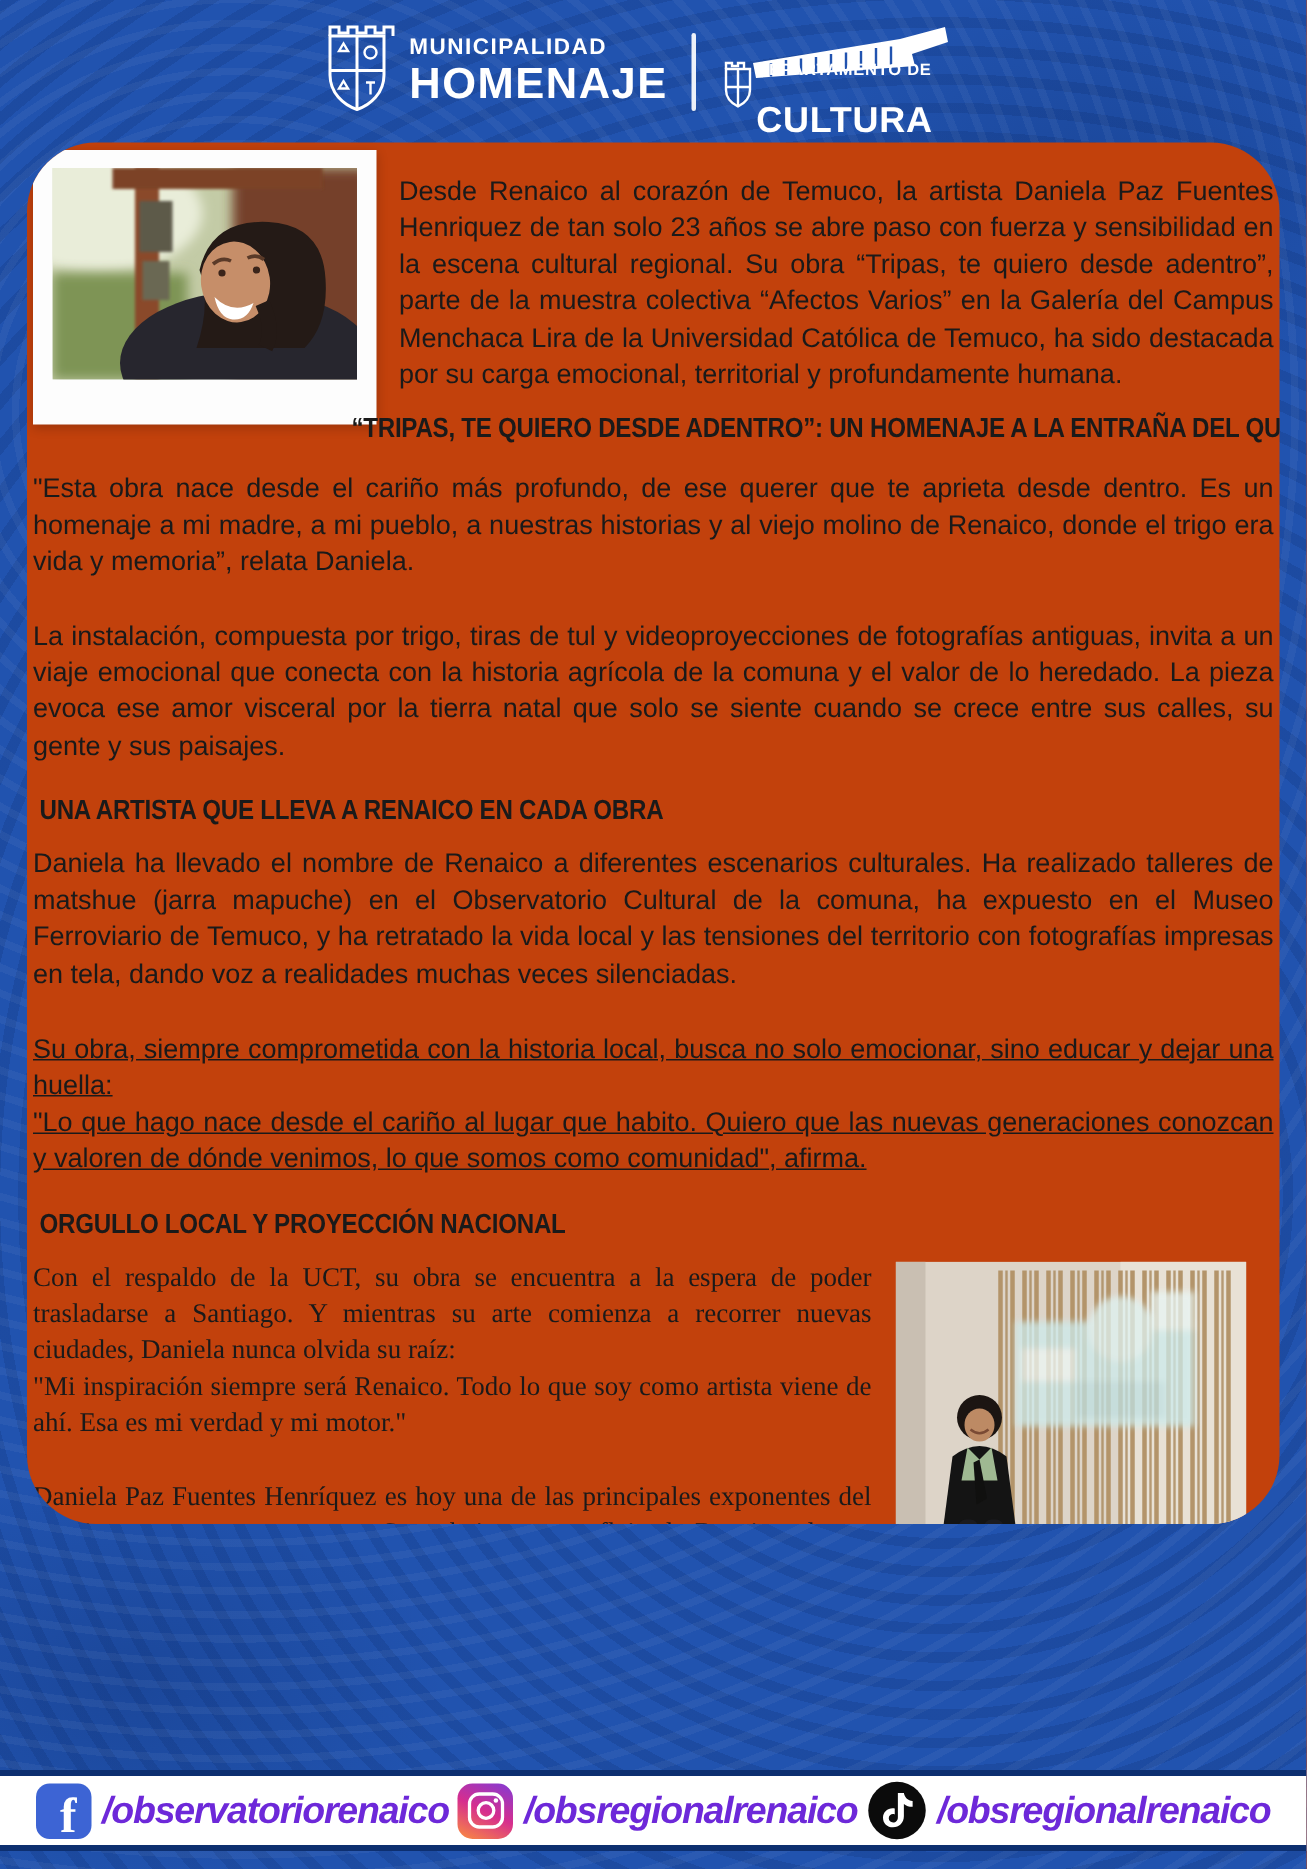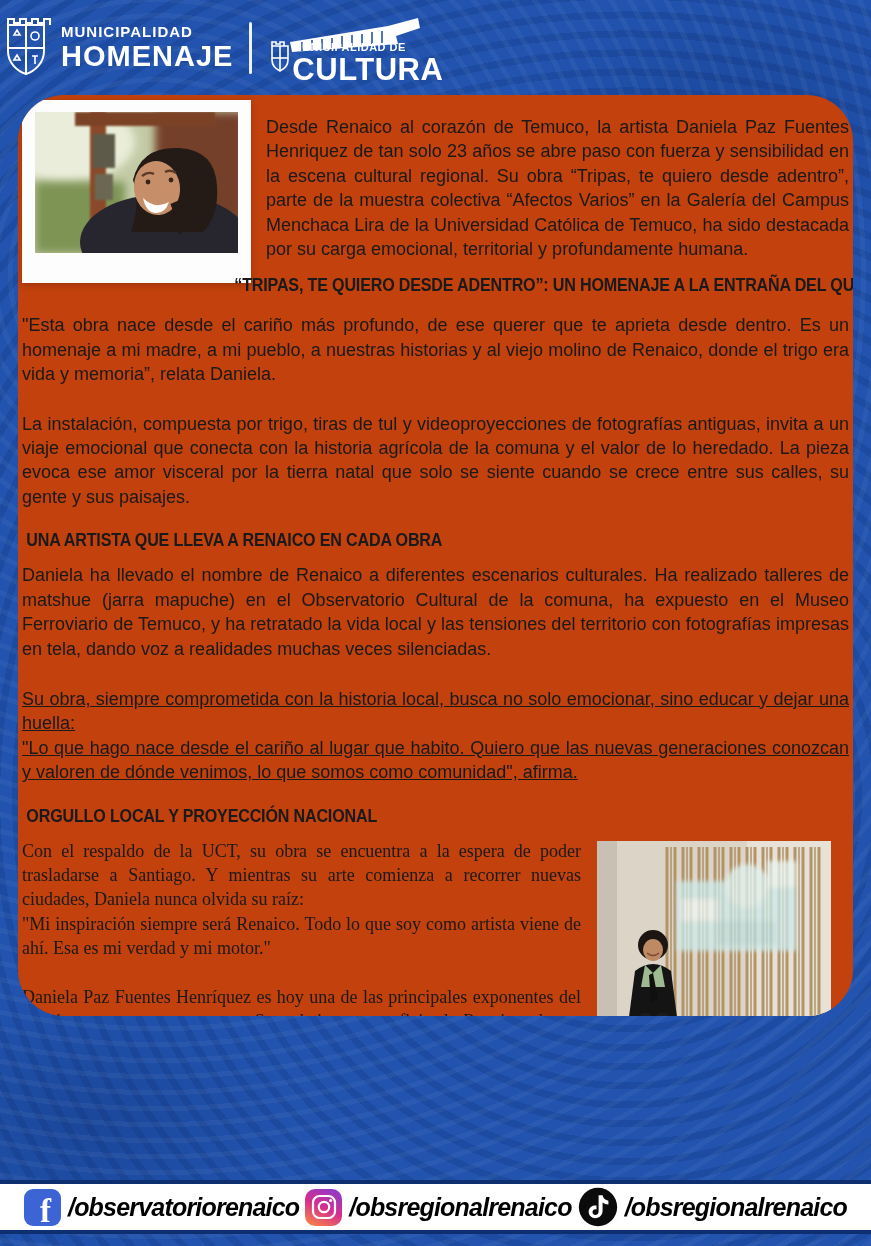--- a/index.html
+++ b/index.html
@@ -7,30 +7,30 @@
     width:871px;height:1246px;position:relative;overflow:hidden;
     font-family:"Liberation Sans",sans-serif;
     background-color:#2153af;
     background-image:
       repeating-radial-gradient(circle at 18% 22%, rgba(255,255,255,.045) 0 5px, transparent 5px 16px),
       repeating-radial-gradient(circle at 72% 64%, rgba(10,38,98,.18) 0 7px, transparent 7px 19px),
       radial-gradient(ellipse 300px 200px at 85% 10%, rgba(9,35,92,.25), transparent 70%),
       radial-gradient(ellipse 300px 200px at 10% 90%, rgba(9,35,92,.25), transparent 70%);
   }
   
-  .header{position:absolute;top:0;left:0;right:0;height:95px;display:flex;align-items:center;justify-content:flex-start;padding-right:24px;gap:16px;}
+  .header{position:absolute;top:0;left:0;right:0;height:95px;display:flex;align-items:center;justify-content:center;padding-right:24px;gap:16px;}
   .muni-logo{display:flex;align-items:center;gap:9px;}
   .muni-text{color:#fff;line-height:1;}
   .muni-line1{font-size:15px;font-weight:bold;letter-spacing:1px;}
   .muni-line2{font-size:29px;font-weight:bold;letter-spacing:1px;margin-top:3px;}
   .logo-sep{width:3px;height:52px;background:#fff;border-radius:2px;opacity:.92;}
   .cult-logo{position:relative;width:155px;height:68px;color:#fff;}
   .cult-text{position:absolute;left:24px;top:28px;line-height:1;}
   .cult-line1{font-size:11px;font-weight:bold;letter-spacing:.5px;}
-  .cult-line2{font-size:31px;font-weight:bold;letter-spacing:.5px;margin-top:1px;}
+  .cult-line2{font-size:24px;font-weight:bold;letter-spacing:.5px;margin-top:16px;}
   
   .card{
     position:absolute;left:18px;top:95px;width:835px;height:921px;
     background:#c2410c;border-radius:46px;overflow:hidden;
     padding:0 4px;box-sizing:border-box;color:#1a1a1a;
   }
   .card p{font-size:18px;line-height:24.4px;text-align:justify;margin:0;}
   .card h3{
     font-size:18.5px;font-weight:bold;margin:0;letter-spacing:-.2px;
     transform:scaleX(.87);transform-origin:left center;white-space:nowrap;padding-left:5px;
@@ -56,21 +56,21 @@
     position:relative;overflow:hidden;
   }
   .photo2 svg{display:block;width:234px;height:278px;}
   
   .footer{
     position:absolute;left:0;right:0;bottom:12px;height:46px;background:#fff;
     border-top:4px solid #0d2f70;border-bottom:4px solid #0d2f70;
     display:flex;align-items:center;justify-content:space-between;padding:0 24px;
   }
   .social{display:flex;align-items:center;gap:7px;}
-  .social .handle{font-size:25px;font-weight:bold;font-style:italic;letter-spacing:-.8px;color:#000000;}
+  .social .handle{font-size:25px;font-weight:bold;font-style:italic;letter-spacing:-.8px;color:#6d28d9;}
   .fb-icon{width:37px;height:37px;border-radius:9px;background:#3d64d4;color:#fff;
     display:flex;align-items:flex-end;justify-content:center;overflow:hidden;}
   .fb-icon span{font-size:33px;font-weight:bold;line-height:.82;font-family:"Liberation Serif",serif;margin-right:-6px;}
   .ig-icon{width:37px;height:37px;border-radius:10px;
     background:linear-gradient(205deg,#8a3ace 5%,#d62e8e 50%,#fb8d3e 100%);
     display:flex;align-items:center;justify-content:center;}
   .tk-icon{width:40px;height:40px;}
 </style>
 </head>
 <body>
@@ -112,21 +112,21 @@
         </g>
         <g stroke="#fff" stroke-width="1.6" fill="none">
           <path d="M4 32 v-4 h4 v2 h4 v-2 h4 v4"></path>
           <path d="M4 32 h16 v14 c0 6 -4 9 -8 11 c-4 -2 -8 -5 -8 -11 z"></path>
           <line x1="12" y1="32" x2="12" y2="56"></line>
             <line x1="4" y1="44" x2="20" y2="44"></line>
         </g>
       </svg>
     </span>
     <span class="cult-text">
-      <div class="cult-line1">MUNICIPALIDAD DE</div>
+      <div class="cult-line1">DEPARTAMENTO DE</div>
       <div class="cult-line2">CULTURA</div>
     </span>
   </div>
 </div>
 
 <div class="card">
 
   <div class="polaroid">
     <svg viewBox="0 0 203 141">
       <defs>

